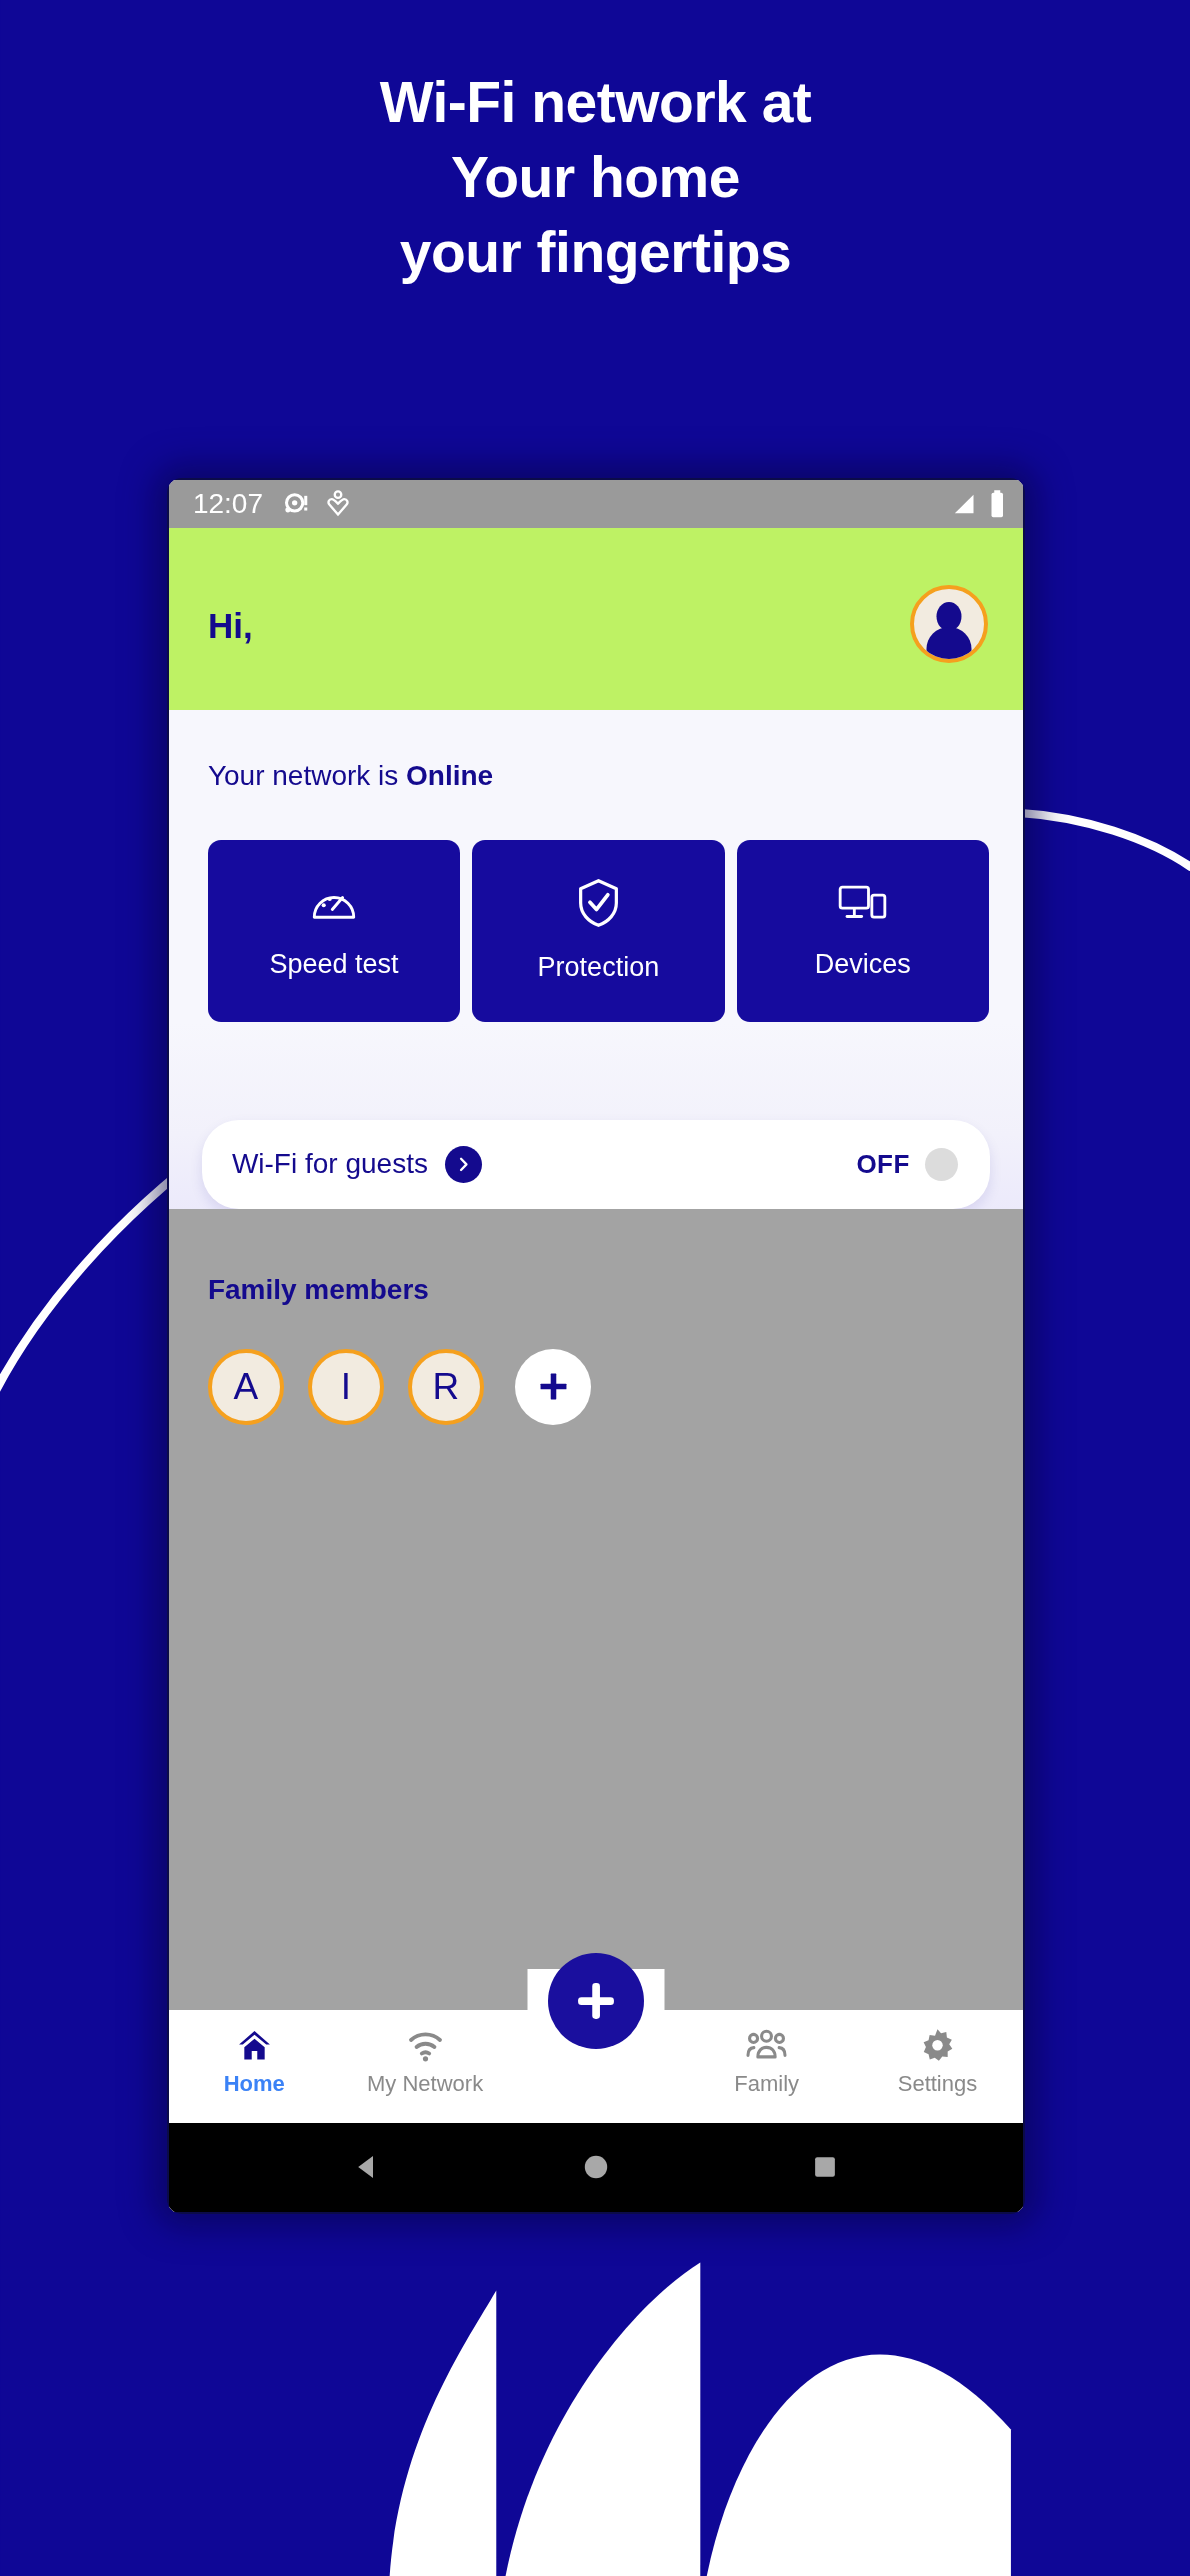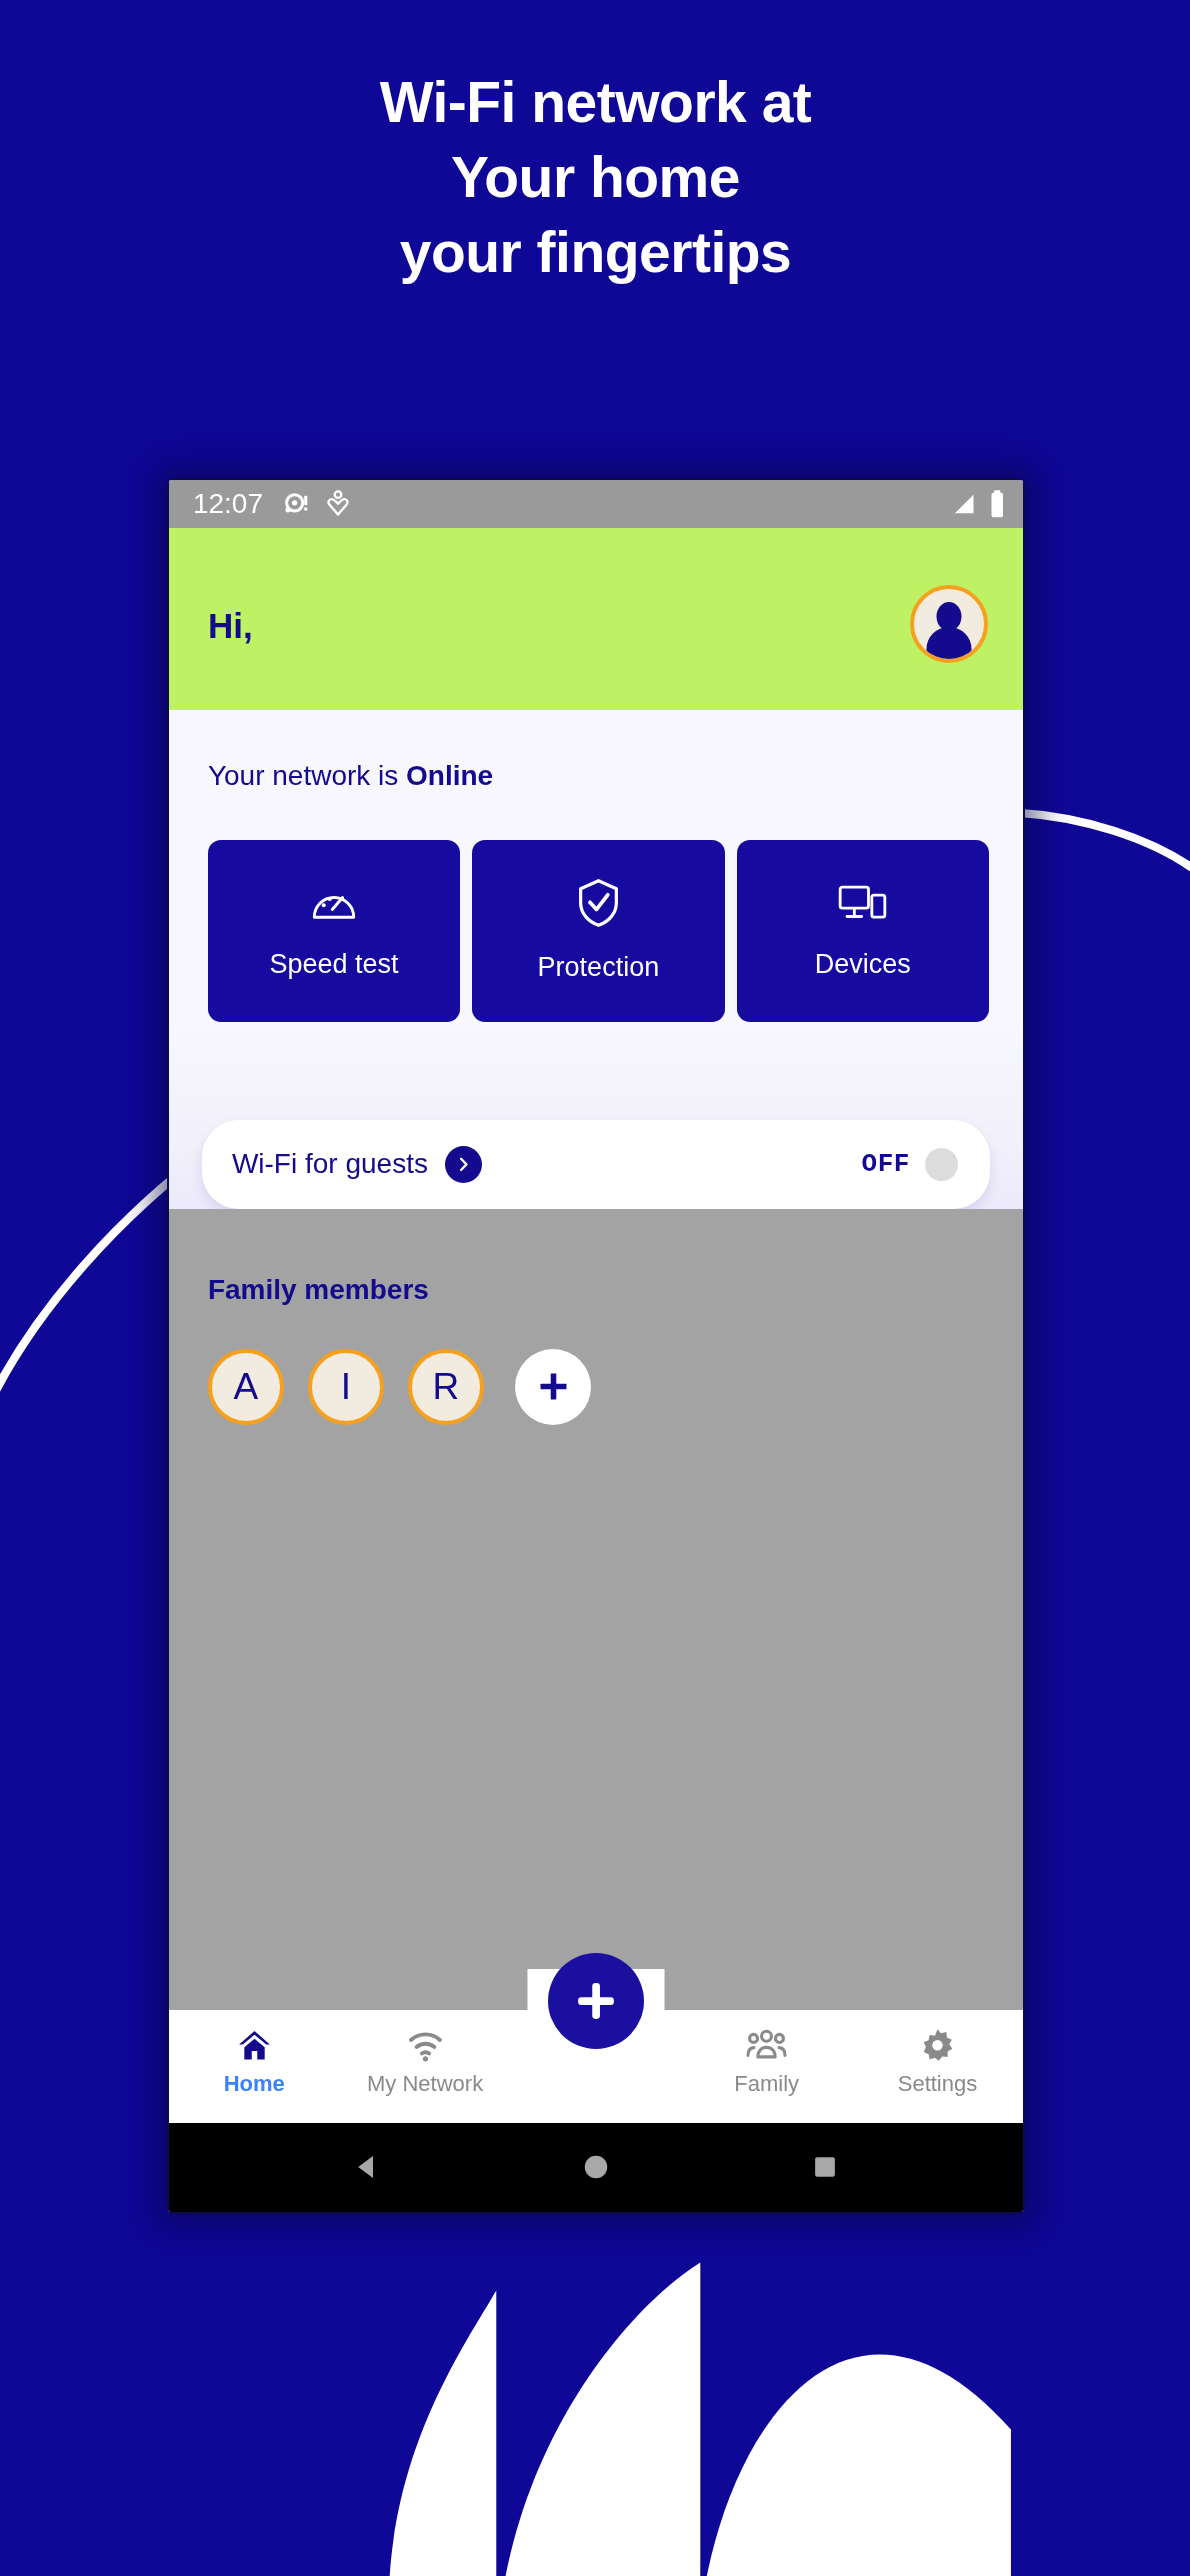--- a/index.html
+++ b/index.html
@@ -42,21 +42,21 @@
   .headline .line { display: block; white-space: nowrap; }
 
   
   .phone {
     position: absolute;
     left: 167px;
     top: 478px;
     width: 858px;
     height: 1736px;
     background: #0b0b4a;
-    border-radius: 9px;
+    border-radius: 15px;
     box-shadow: 0 0 32px 13px rgba(7,4,70,0.55);
     overflow: hidden;
     z-index: 6;
   }
   .screen {
     position: absolute;
     left: 1.9px;
     top: 1.9px;
     width: 854px;
     height: 1732px;
@@ -211,21 +211,20 @@
     margin-left: 16.7px;
     display: flex;
     align-items: center;
     justify-content: center;
   }
   .toggle-group {
     margin-left: auto;
     display: flex;
     align-items: center;
     gap: 15px;
-    font-family: Liberation Mono, monospace;
   }
   .toggle-state {
     font-size: 26px;
     font-weight: bold;
     color: #140a8e;
     letter-spacing: 0.5px;
   }
   .toggle-knob {
     width: 33px;
     height: 33px;

